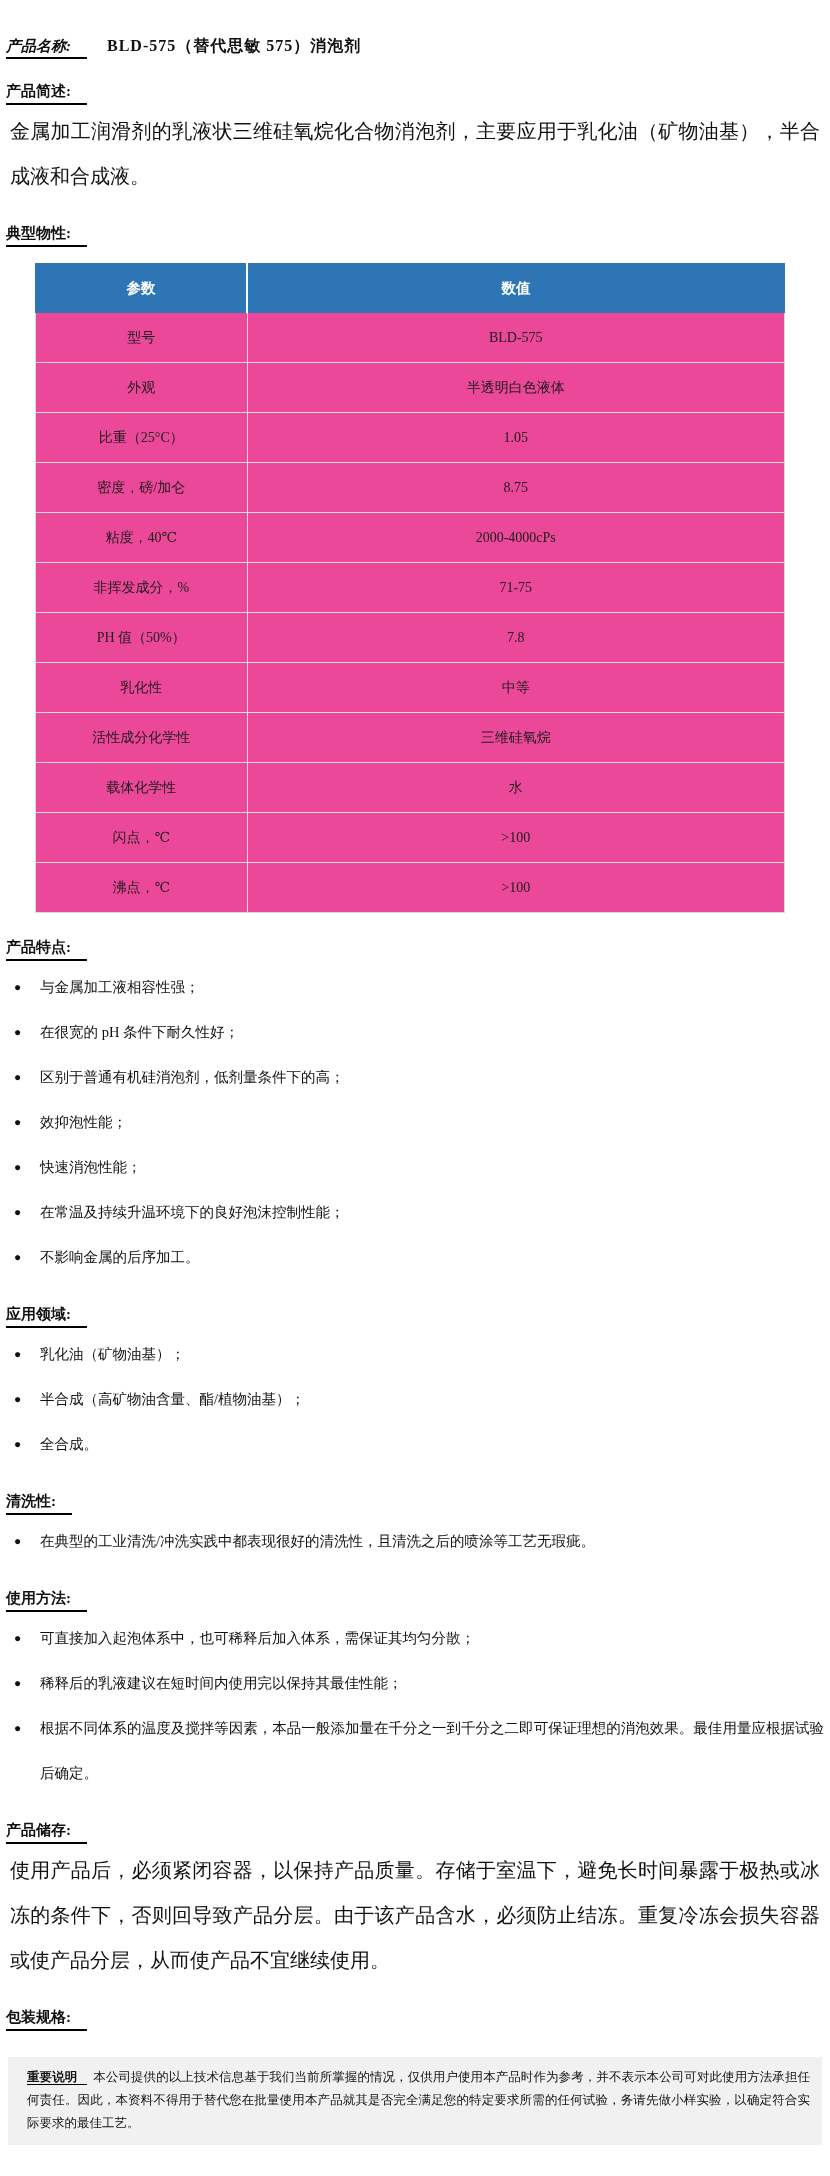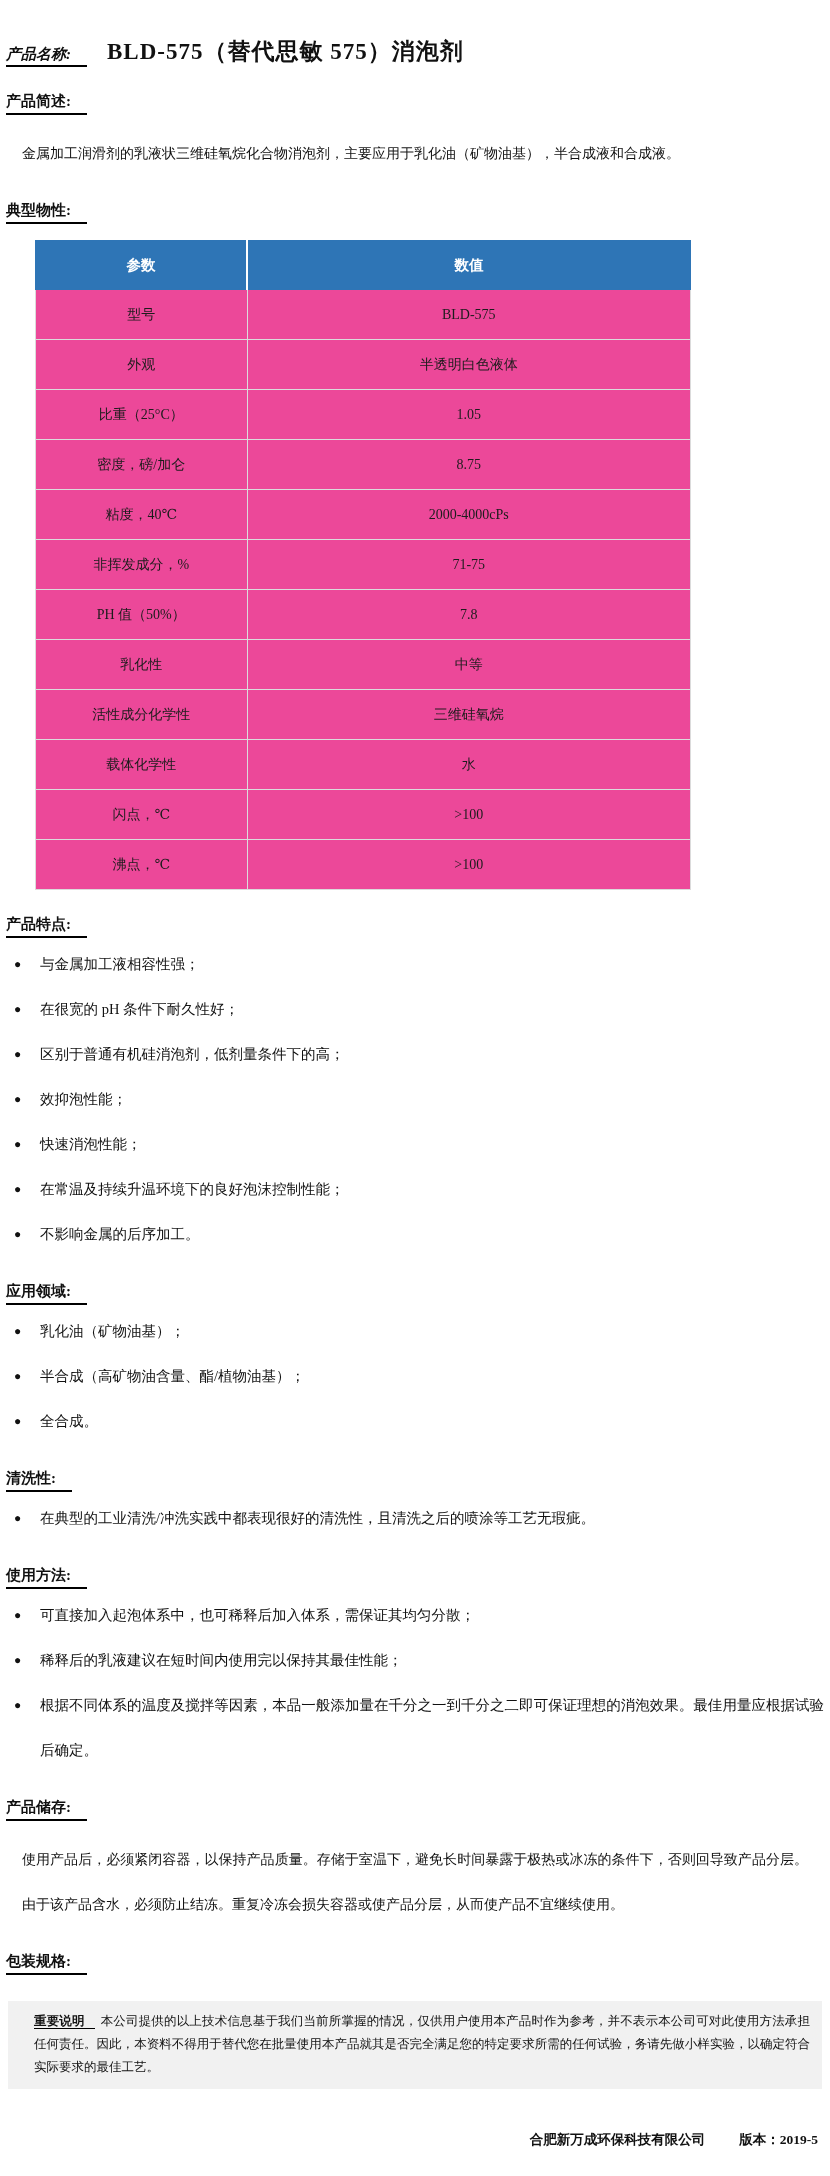--- a/index.html
+++ b/index.html
@@ -2,45 +2,45 @@
 <html lang="zh"><head>
 <meta charset="utf-8">
 <style>
   html,body{margin:0;padding:0;background:#ffffff;}
   body{width:830px;color:#111;font-family:"Liberation Serif","DejaVu Serif",serif;}
   .doc{box-sizing:border-box;width:830px;min-height:2176px;padding:30px 6px 10px 6px;position:relative;}
 
   
   .title-row{white-space:nowrap;margin:6px 0 0 0;}
   .title-label{font-size:15px;font-weight:bold;border-bottom:2px solid #000;padding:0 16px 3px 0;font-style:italic;}
-  .title-text{font-size:23px;font-weight:bold;margin-left:16px;letter-spacing:1px;}
+  .title-text{font-size:16px;font-weight:bold;margin-left:16px;letter-spacing:1px;}
 
   
   .sec-heading{display:inline-block;font-size:15px;font-weight:bold;
     border-bottom:2px solid #000;padding:0 16px 2px 0;margin:0;}
   .sec{margin-top:25px;}
 
   
-  .para{margin:16px;font-size:14px;line-height:45px;text-align:justify;}
+  .para{margin:4px;font-size:20px;line-height:45px;text-align:justify;}
 
   
-  table.props{border-collapse:collapse;width:656px;margin:16px 0 0 29px;table-layout:fixed;}
+  table.props{border-collapse:collapse;width:750px;margin:16px 0 0 29px;table-layout:fixed;}
   table.props th{background:#2E75B6;color:#fff;font-size:14.5px;font-weight:bold;
     height:46px;text-align:center;border:1px solid #2E75B6;}
   table.props th.c1{width:208px;border-right:2px solid #fff;}
   table.props td{border:1px solid #DBDBDB;height:47px;text-align:center;
     font-size:14px;color:#1c1c1c;background:#ec4899;}
 
   
   .bullets{margin:4px 0 0 0;}
   .bullet{position:relative;padding-left:34px;font-size:14.5px;line-height:45px;text-align:justify;}
   .dot{position:absolute;left:8px;top:0;font-size:12px;}
 
   
-  .notice{background:#F1F1F1;margin:26px 2px 12px 2px;padding:9px 12px 10px 26px;
+  .notice{background:#F1F1F1;margin:26px 2px 12px 2px;padding:9px 12px 10px 19px;
     font-size:12.5px;line-height:23px;text-align:justify;}
   .notice-label{font-weight:bold;border-bottom:1.5px solid #000;padding-right:10px;margin-right:6px;}
 
   
   .footer{margin-top:42px;text-align:right;font-size:13.5px;font-weight:bold;padding-right:6px;}
   .footer .gap{display:inline-block;width:34px;}
 </style>
 </head>
 <body>
 

